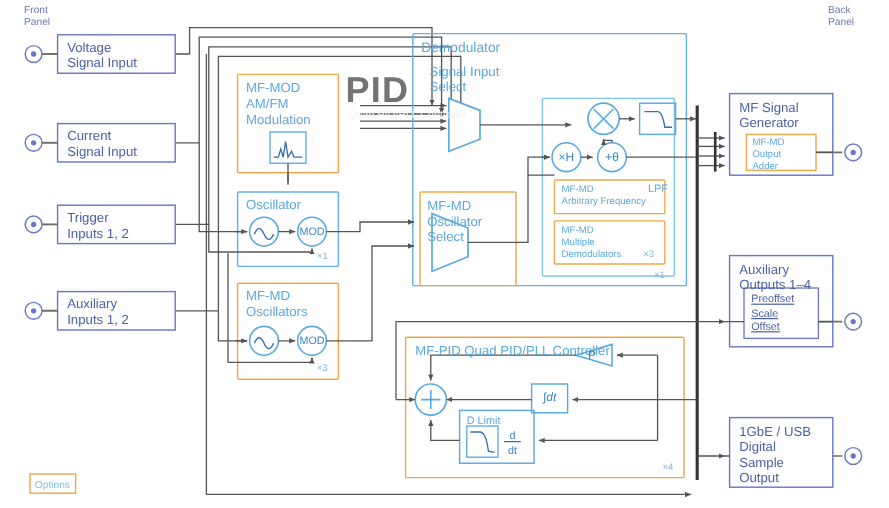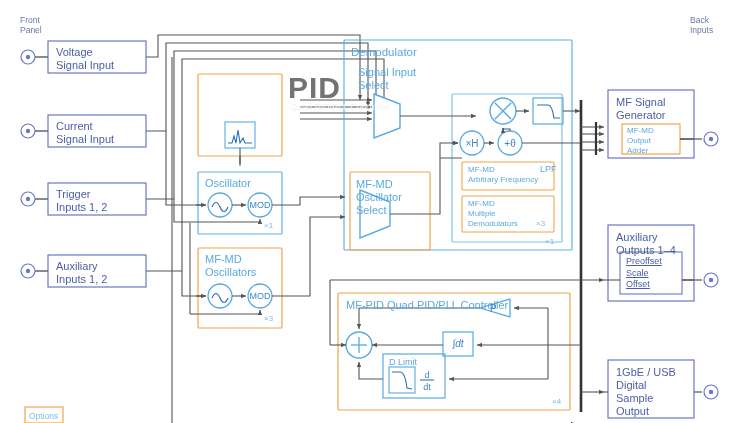--- a/index.html
+++ b/index.html
@@ -3,21 +3,21 @@
 <meta charset="utf-8">
 <title>Instrument Block Diagram</title>
 <style>
   html,body{margin:0;padding:0;background:#ffffff;}
   body{
     font-family:"Liberation Sans", sans-serif;
     width:741px;height:423px;
     position:relative;overflow:hidden;
     color:#5a6fa8;
   }
-  #stage{position:absolute;left:0;top:12px;width:741px;height:380px;}
+  #stage{position:absolute;left:0;top:0;width:741px;height:380px;}
   svg#diagram{position:absolute;left:0;top:0;width:741px;height:423px;}
 
   
   .lbl{position:absolute;white-space:pre;line-height:1.18;}
   .t-blue   {color:#4a5fa5;font-size:11px;}
   .t-cyan   {color:#5aa9e0;font-size:11px;}
   .t-cyan-sm{color:#5aa9e0;font-size:9px;margin-top:40px;}
   .t-mult   {color:#7fb9e3;font-size:8px;}
   .t-panel  {color:#6b79ad;font-size:8.5px;}
   .t-icon   {color:#3a86c8;font-size:9px;}
@@ -280,34 +280,37 @@
 
     <path d="M330,268 L330,333" fill="none" stroke="#555555" stroke-width="1.1"></path>
   </g>
 
   <rect x="25" y="395" width="38" height="16" fill="none" stroke="#f0a64a" stroke-width="1.2"></rect>
 </svg>
 
 <div class="lbl t-panel" style="left:20px;top:3px;">Front
 Panel</div>
 <div class="lbl t-panel" style="left:690px;top:3px;">Back
-Inputs</div>
+Panel</div>
 
 <div class="lbl t-wm" style="left:288px;top:58px;">PID</div>
 <div class="lbl t-wm2" style="left:290px;top:90px;">Quad PID/PLL Controller</div>
 
 <div class="lbl t-blue" style="left:56px;top:34px;">Voltage
 Signal Input</div>
 <div class="lbl t-blue" style="left:56px;top:108px;">Current
 Signal Input</div>
 <div class="lbl t-blue" style="left:56px;top:176px;">Trigger
 Inputs 1, 2</div>
 <div class="lbl t-blue" style="left:56px;top:248px;">Auxiliary
 Inputs 1, 2</div>
 
+<div class="lbl t-cyan" style="left:205px;top:68px;">MF-MOD
+AM/FM
+Modulation</div>
 
 <div class="lbl t-cyan" style="left:205px;top:165px;">Oscillator</div>
 <div class="lbl t-mult" style="left:264px;top:209px;">×1</div>
 <div class="lbl t-icon center" style="left:246px;top:188px;width:28px;">MOD</div>
 
 <div class="lbl t-cyan" style="left:205px;top:241px;">MF-MD
 Oscillators</div>
 <div class="lbl t-mult" style="left:264px;top:302px;">×3</div>
 <div class="lbl t-icon center" style="left:246px;top:279px;width:28px;">MOD</div>
 

